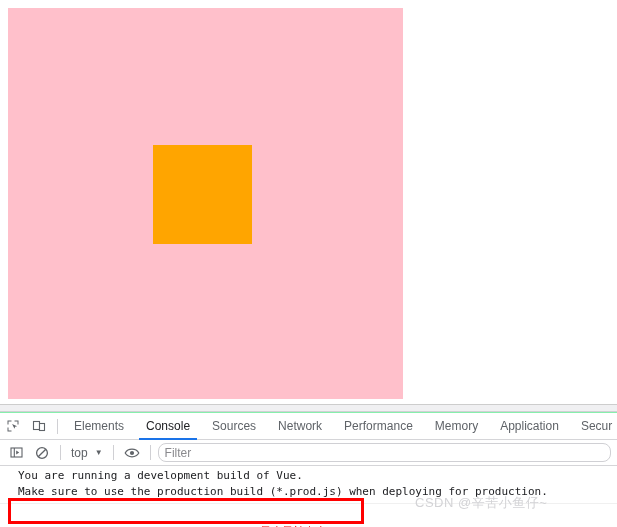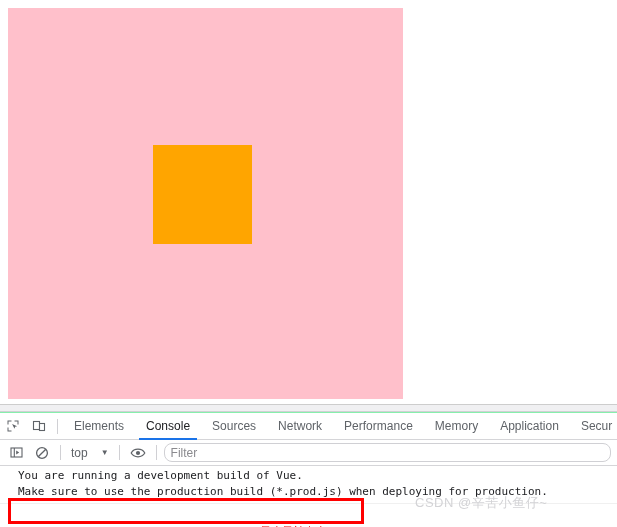--- a/index.html
+++ b/index.html
@@ -133,21 +133,21 @@
     padding-left: 3px;
   }
   #context-select {
     font-size: 12px;
     color: #5f6368;
     padding: 0 5px;
     height: 20px;
     line-height: 20px;
     display: inline-flex;
     align-items: center;
-    gap: 13px;
+    gap: 7px;
     cursor: pointer;
     flex: 0 0 auto;
   }
   .caret {
     font-size: 8px;
     line-height: 1;
     color: #5f6368;
   }
   #filter-input {
     flex: 1 1 auto;

